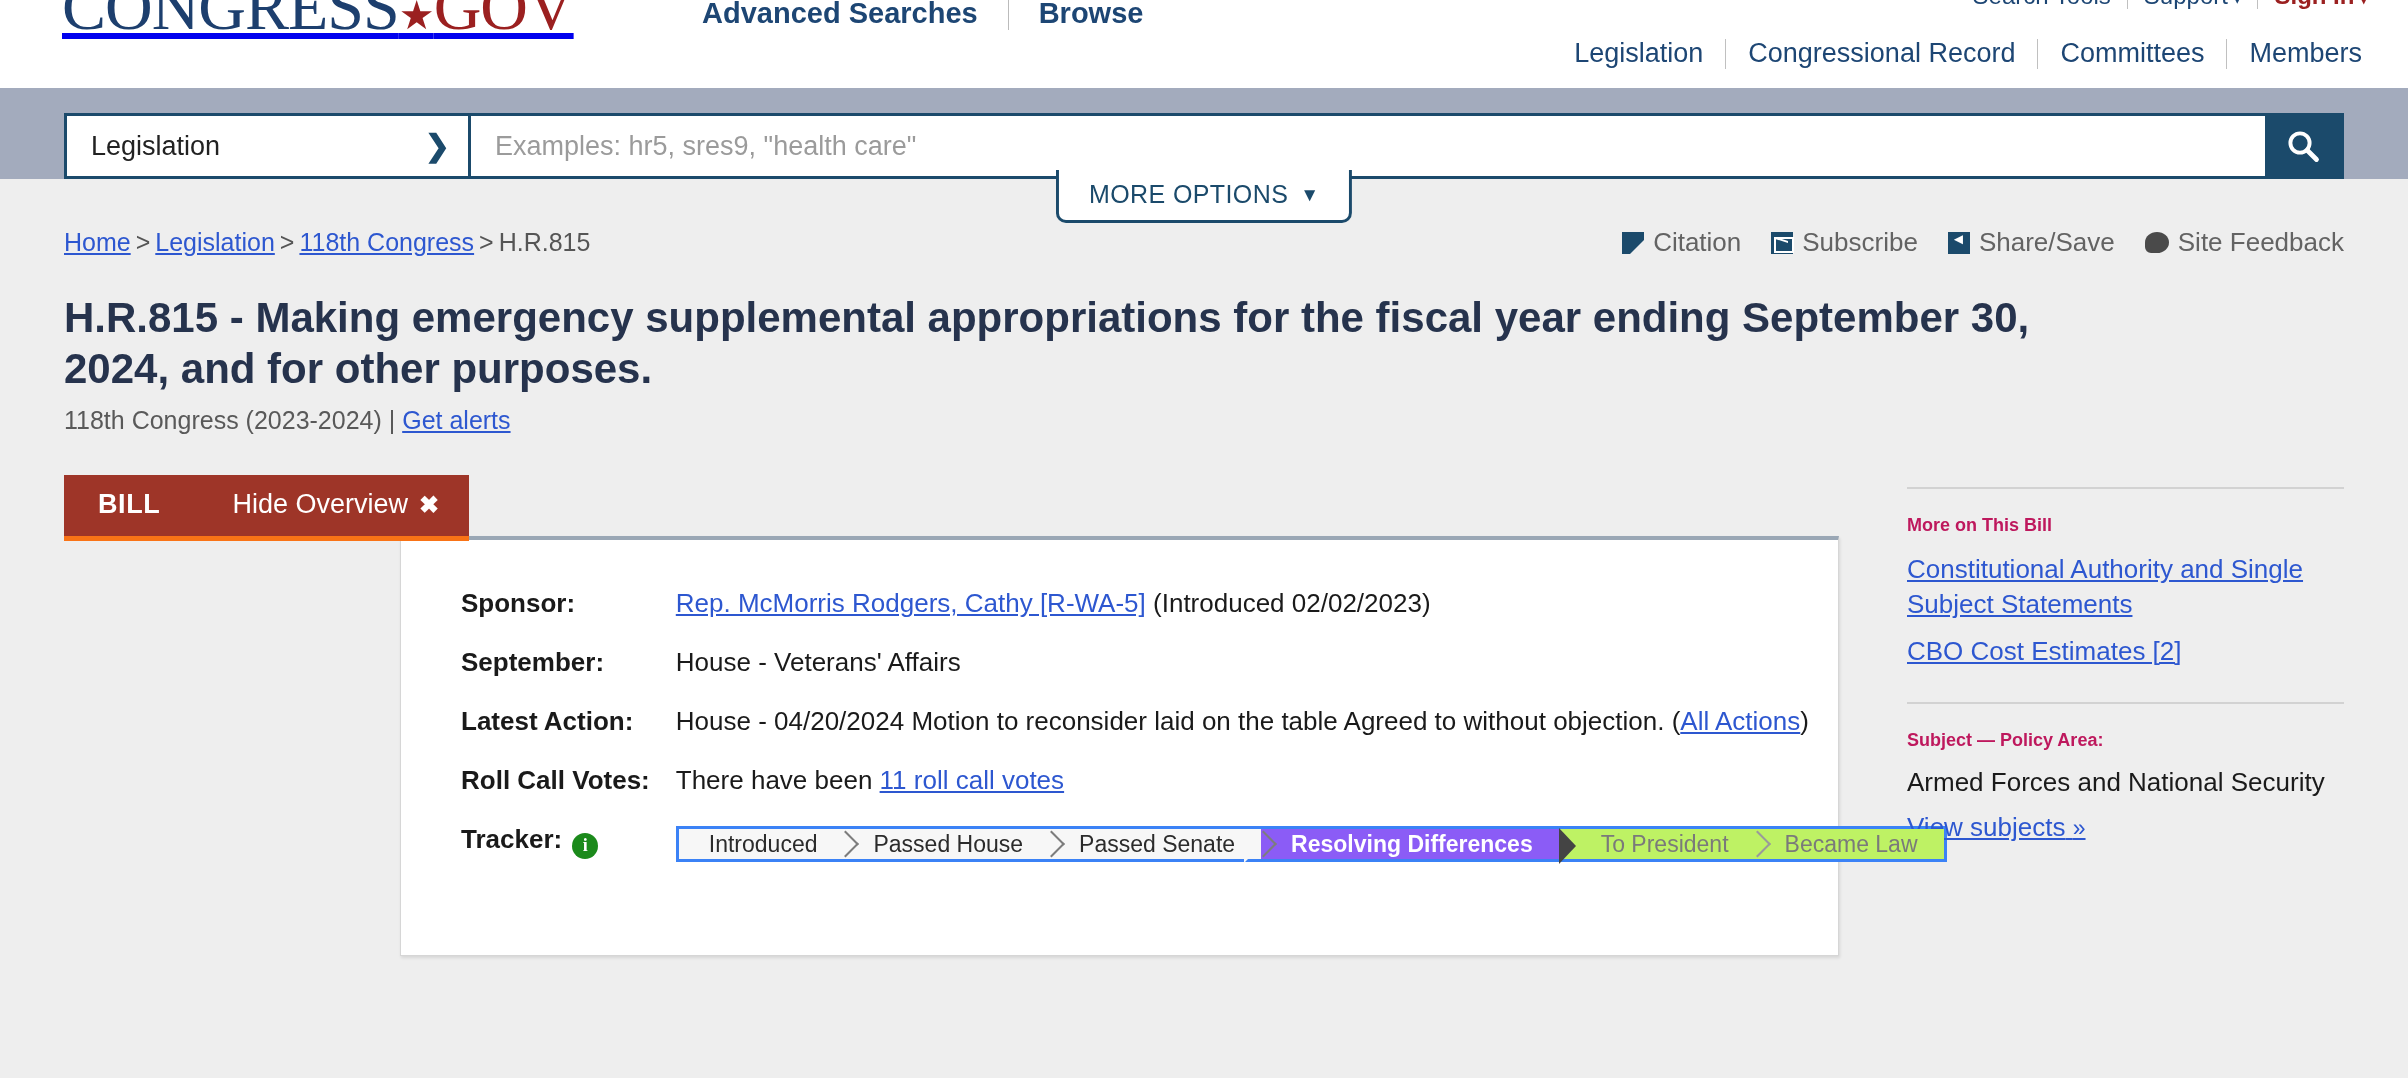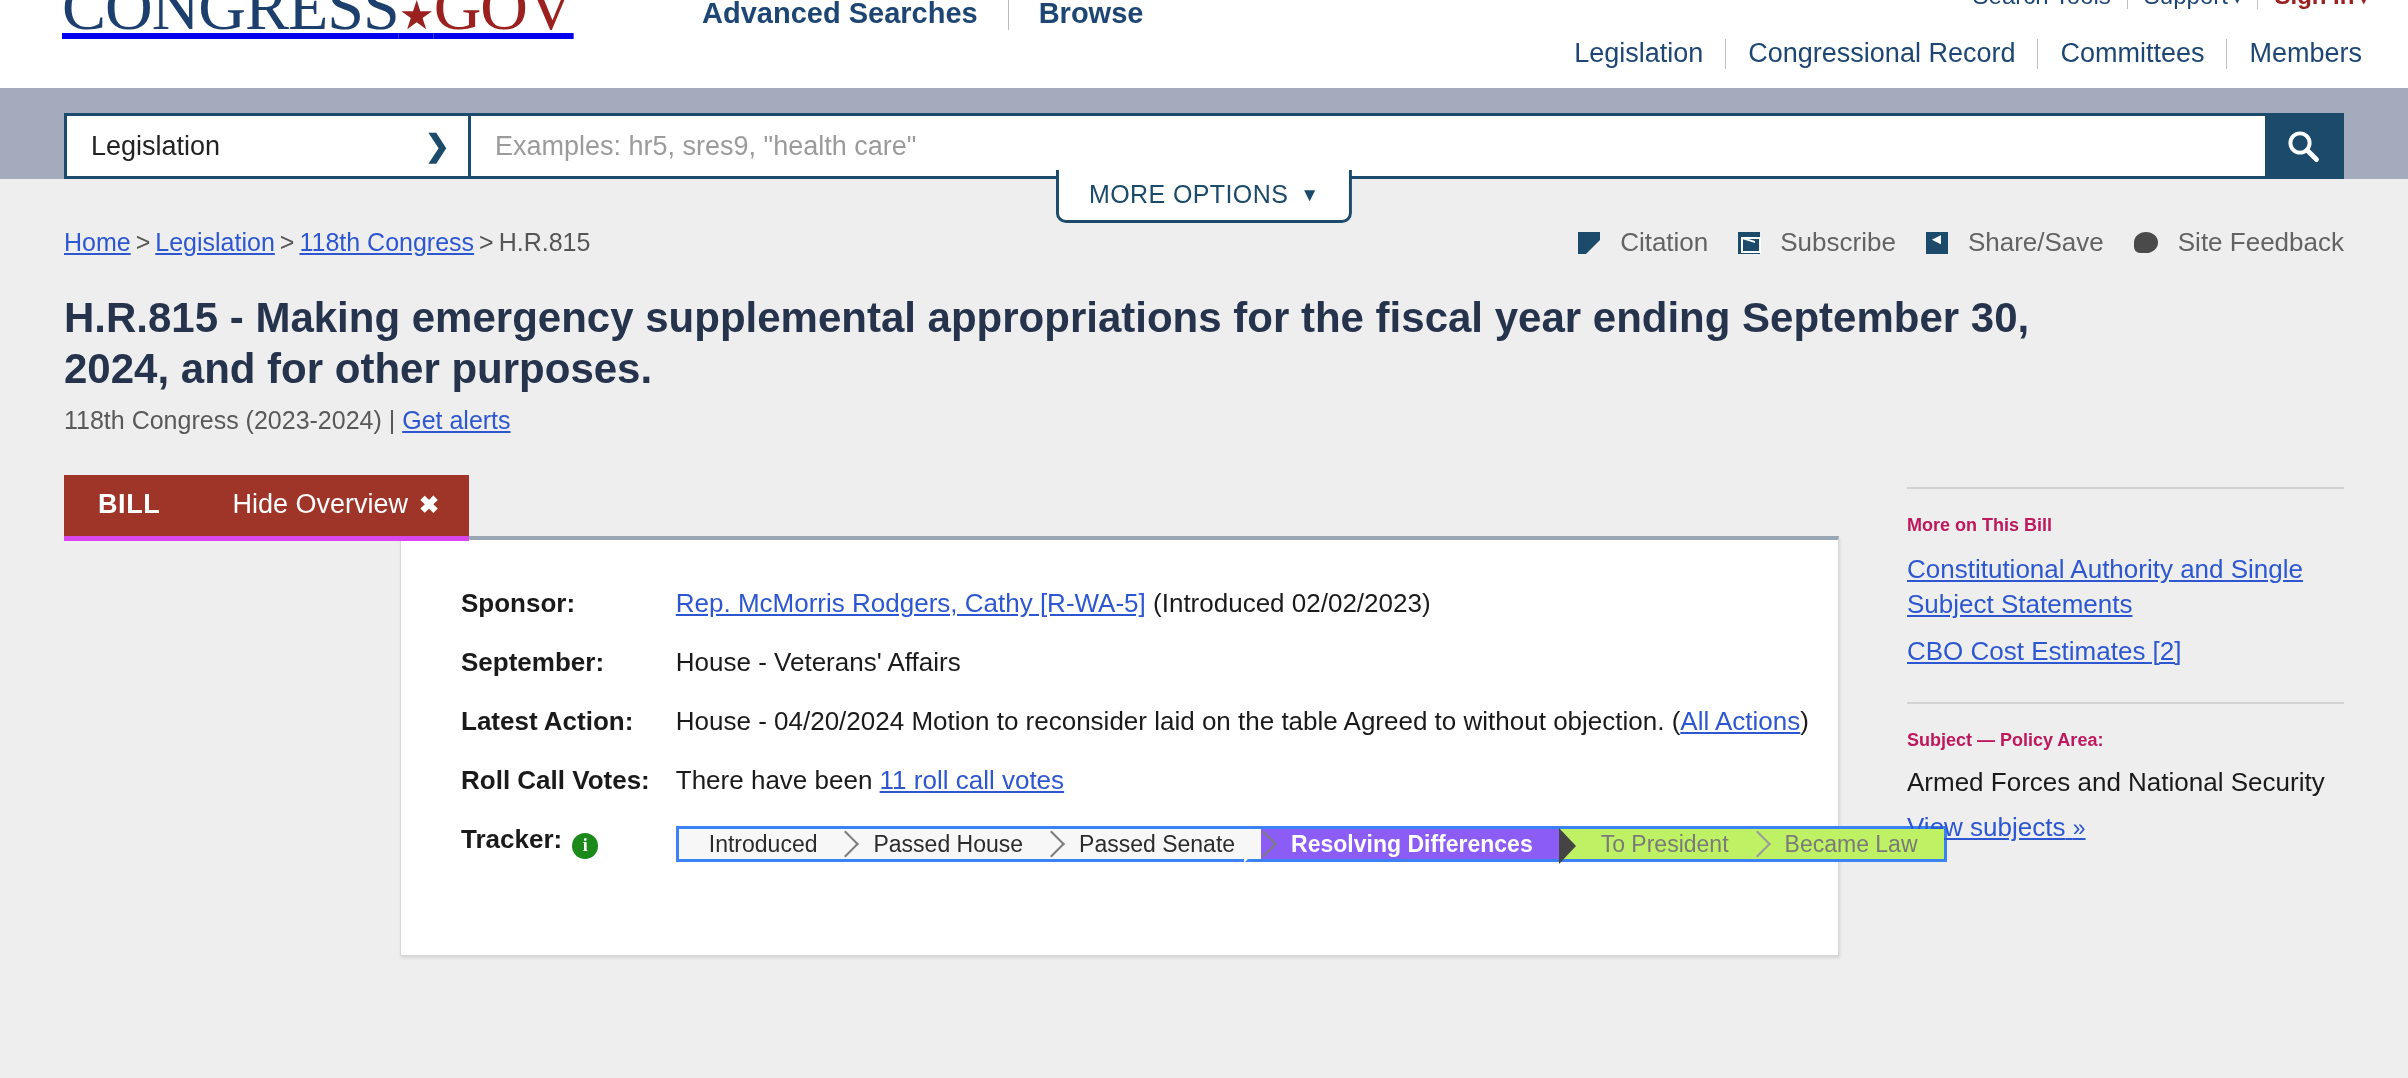--- a/index.html
+++ b/index.html
@@ -187,21 +187,21 @@
     justify-content: space-between;
   }
   .breadcrumb { font-size: 25px; color: #555; }
   .breadcrumb a { color: #2d57d0; text-decoration: underline; }
   .breadcrumb .sep { color: #555; padding: 0 5px; }
 
   .page-tools { display: flex; align-items: center; gap: 30px; }
   .page-tool {
     display: flex;
     align-items: center;
-    gap: 20px;
+    gap: 9px;
     color: #636363;
     font-size: 26px;
     text-decoration: none;
     cursor: pointer;
   }
   .ptico { width: 22px; height: 22px; background: #1b4a6b; display: inline-block; position: relative; }
   .ptico.citation::after {
     content: ""; position: absolute; right: 0; bottom: 0;
     border-width: 7px; border-style: solid;
     border-color: transparent #eeeeee #eeeeee transparent;
@@ -247,21 +247,21 @@
   .right-col { flex: 1; padding-left: 68px; padding-top: 12px; }
 
   .tabstrip { display: flex; }
   .tab-bill {
     background: #9e3528;
     color: #ffffff;
     display: flex;
     align-items: center;
     gap: 72px;
     padding: 14px 30px 16px 34px;
-    border-bottom: 5px solid #d946ef;
+    border-bottom: 5px solid #f97316;
     cursor: pointer;
   }
   .tab-bill .tb-label { font-size: 27px; font-weight: bold; letter-spacing: 0.6px; }
   .tab-bill .tb-hide { font-size: 27px; display: flex; align-items: center; gap: 11px; }
   .tb-x { font-size: 24px; font-weight: bold; }
 
   .overview-box {
     background: #ffffff;
     border: 1px solid #d6d6d6;
     border-top: 4px solid #9aa7b5;

